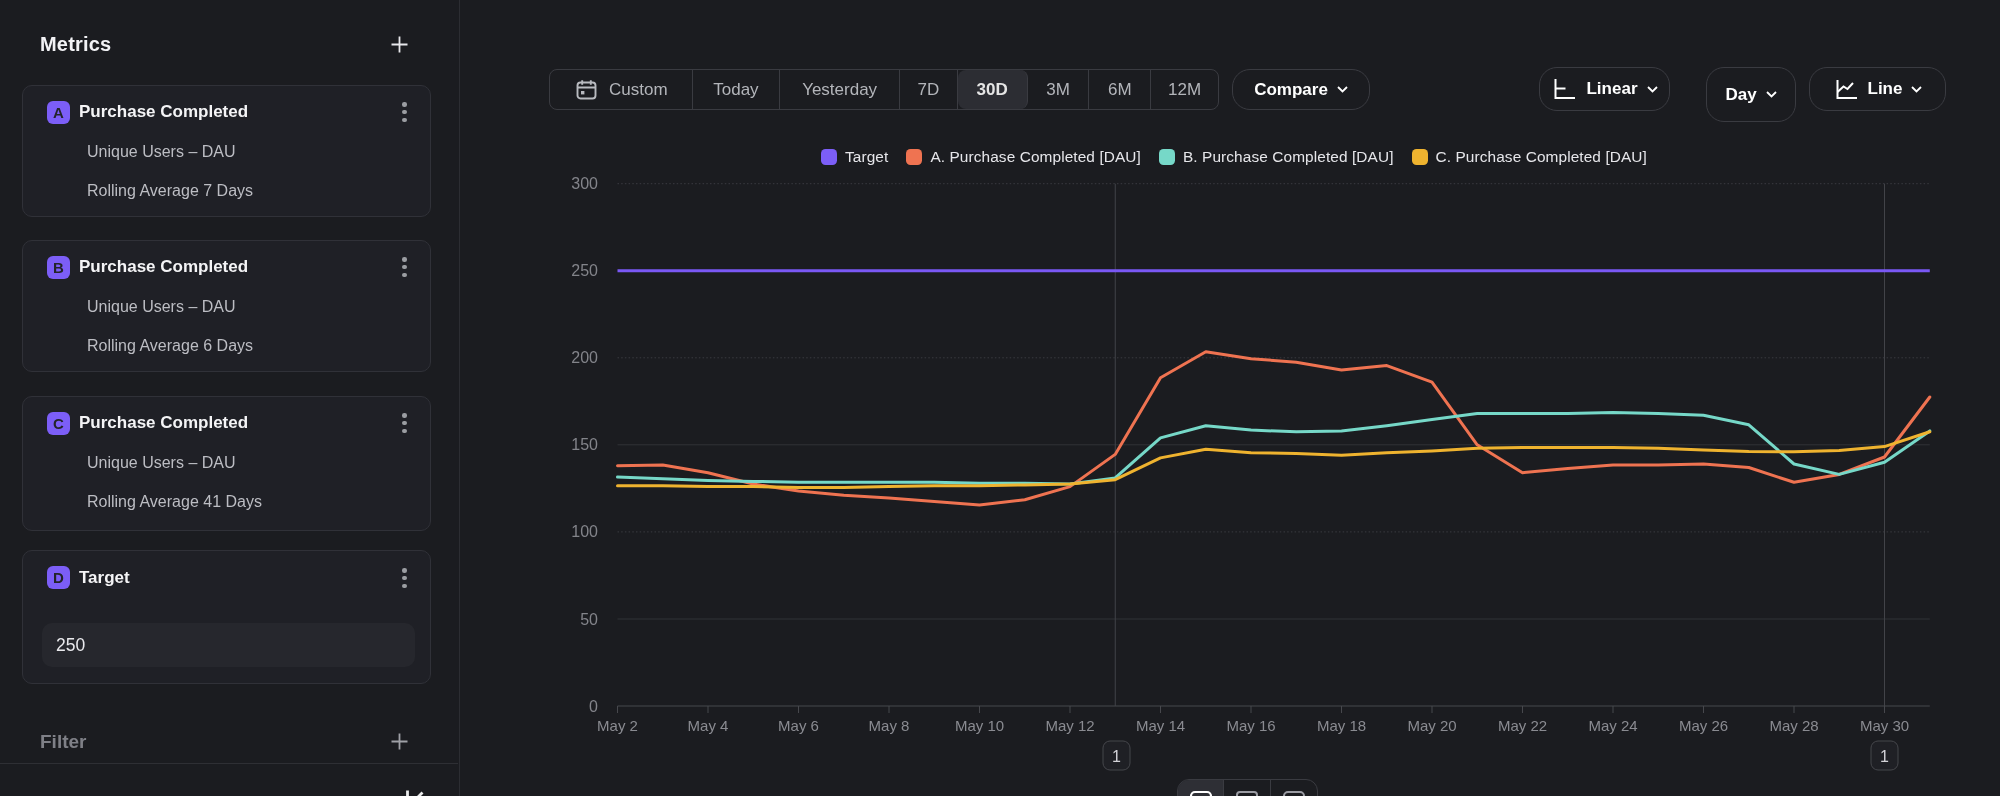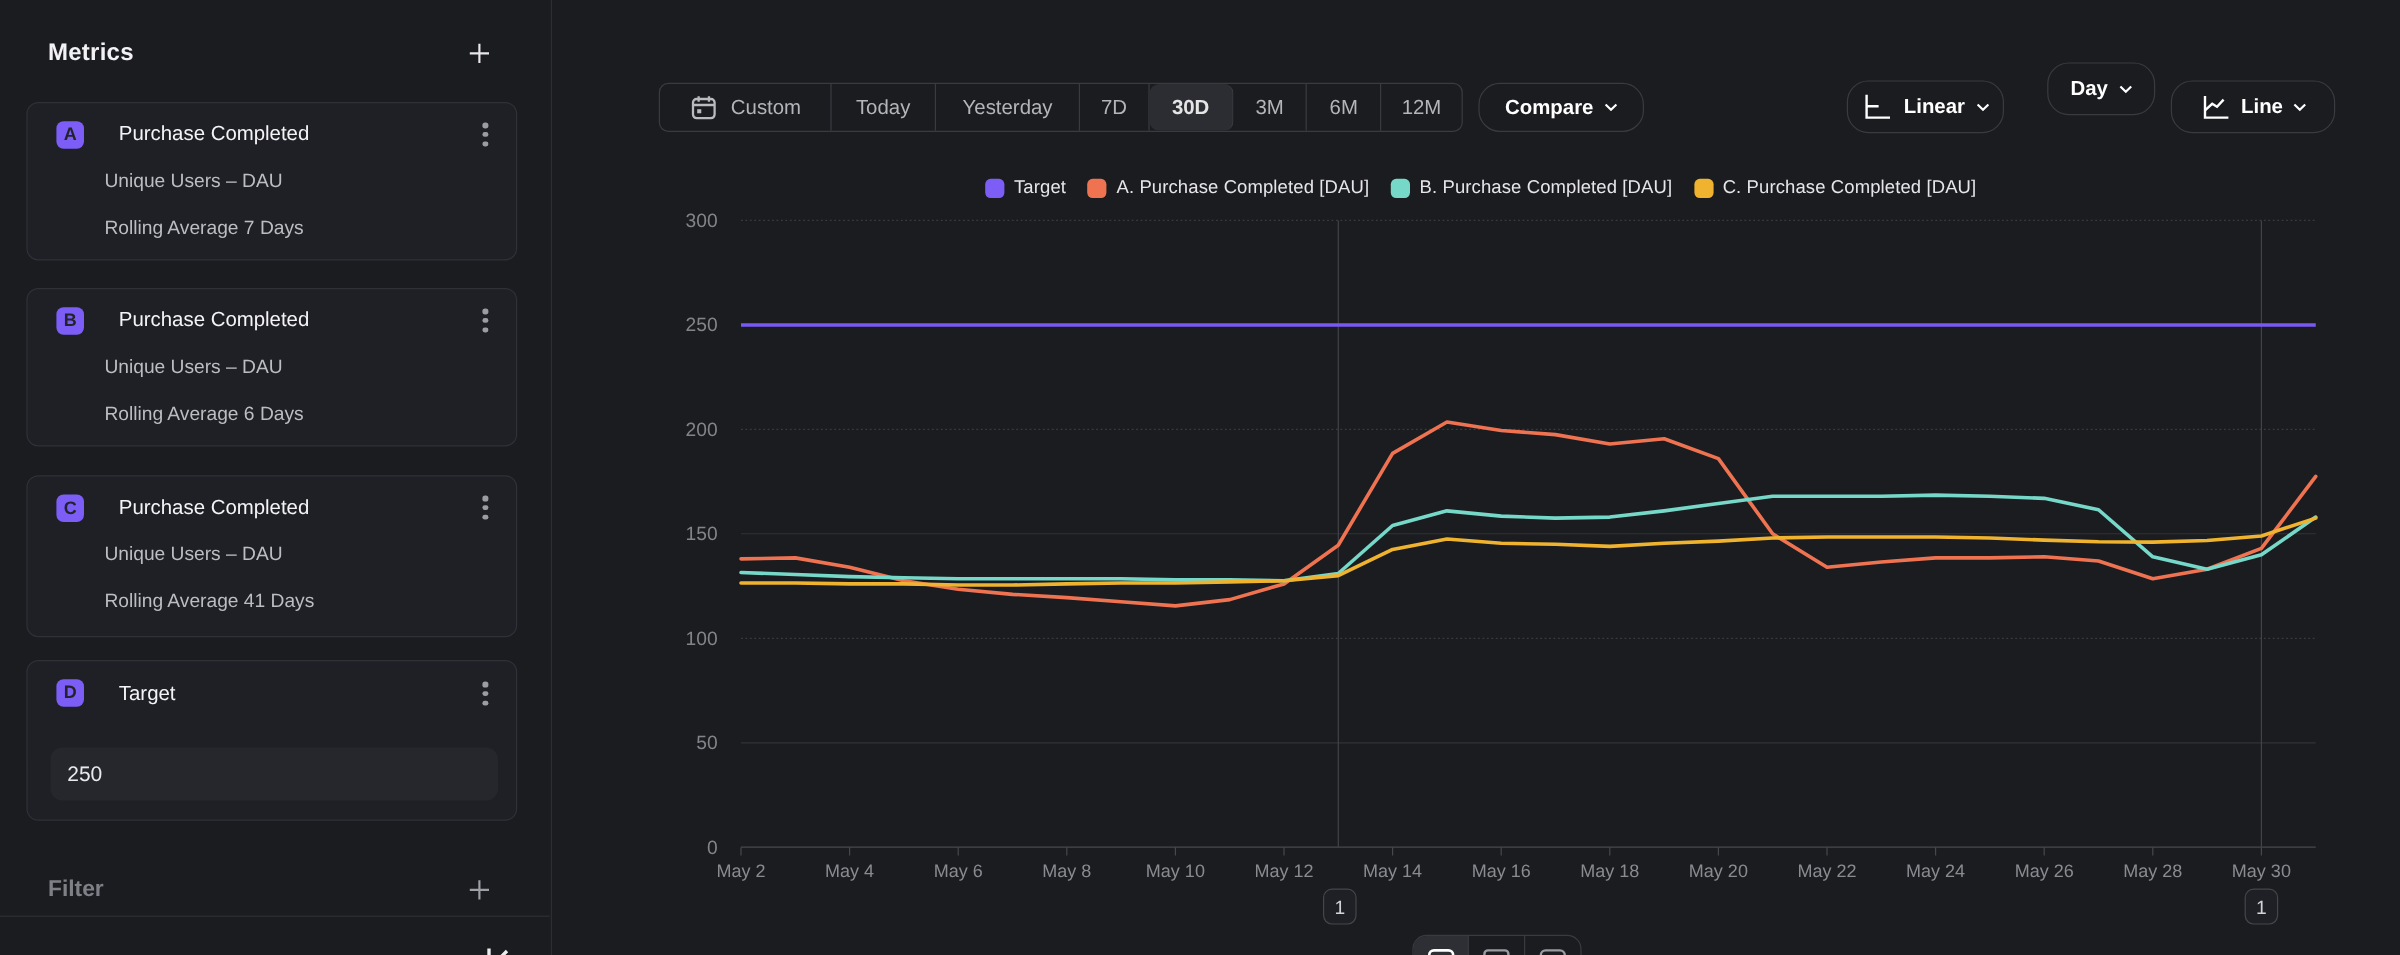--- a/index.html
+++ b/index.html
@@ -6,21 +6,21 @@
 html,body { background:#1b1c20; }
 body { font-family:"Liberation Sans", sans-serif; }
 #app { position:relative; width:2000px; height:796px; overflow:hidden; background:#1b1c20;padding-left:15px; }
 .abs { position:absolute; }
 
 
 #side { position:absolute; left:0; top:0; width:460px; height:796px; border-right:1px solid #2c2d32; }
 .sideHead { position:absolute; left:40px; font-size:20px; font-weight:700; color:#f2f2f5; letter-spacing:.2px; }
 .card { position:absolute; left:22px; width:409px; background:#1f2026; border:1px solid #303138; border-radius:10px; }
 .badge { position:absolute; left:24px; top:15px; width:23px; height:23px; border-radius:6px; background:#7c5ef7; color:#23242a; font-size:15px; font-weight:700; text-align:center; line-height:23px; }
-.ctitle { position:absolute; left:76px; top:16px; font-size:17px; font-weight:400; color:#f4f4f6; }
+.ctitle { position:absolute; left:56px; top:16px; font-size:17px; font-weight:700; color:#f4f4f6; }
 .crow { position:absolute; left:64px; font-size:16px; color:#bcbdc3; }
 .kebab { position:absolute; right:23px; top:16px; width:5px; }
 .kebab i { display:block; width:4.5px; height:4.5px; border-radius:50%; background:#9b9da2; margin:0 0 3.4px 0; }
 .plus { position:absolute; }
 #filterLbl { position:absolute; left:40px; top:731px; font-size:19px; font-weight:700; color:#7f8087; }
 #sep { position:absolute; left:0px; right:1px; top:763px; height:1px; background:#2e2f34; }
 #inputD { position:absolute; left:19px; top:72px; width:373px; height:44px; background:#26272d; border-radius:10px; color:#e9e9ed; font-size:17.5px; line-height:44px; padding-left:14px; }
 
 
 .btn { position:absolute; border:1px solid #3a3b41; border-radius:18px; display:flex; align-items:center; justify-content:center; color:#fff; font-size:17px; font-weight:700; gap:9px; }
@@ -135,21 +135,21 @@
     <svg width="26" height="26" viewBox="0 0 26 26" fill="none" stroke="#fff" stroke-width="2">
         <path d="M4.5 3 V22 H24"></path>
         <path d="M4.5 12.5 H14.5"></path>
       </svg>
     Linear
     <svg class="chev" viewBox="0 0 11 7">
         <path d="M1 1 L5.5 5.5 L10 1" stroke="#fff" stroke-width="1.8" fill="none"></path>
       </svg>
   </div>
 
-  <div class="btn" style="left:1706px; top:52px; width:90px; height:44px;">Day
+  <div class="btn" style="left:1706px; top:67px; width:90px; height:55px;">Day
     <svg class="chev" viewBox="0 0 11 7">
         <path d="M1 1 L5.5 5.5 L10 1" stroke="#fff" stroke-width="1.8" fill="none"></path>
       </svg>
   </div>
 
   <div class="btn" style="left:1809px; top:67px; width:137px; height:44px;">
     <svg width="26" height="26" viewBox="0 0 26 26" fill="none" stroke="#fff" stroke-width="2">
         <path d="M4.5 4 V22 H24"></path>
         <path d="M4.5 16 L10.5 10.5 L14.5 13 L20 7"></path>
       </svg>

